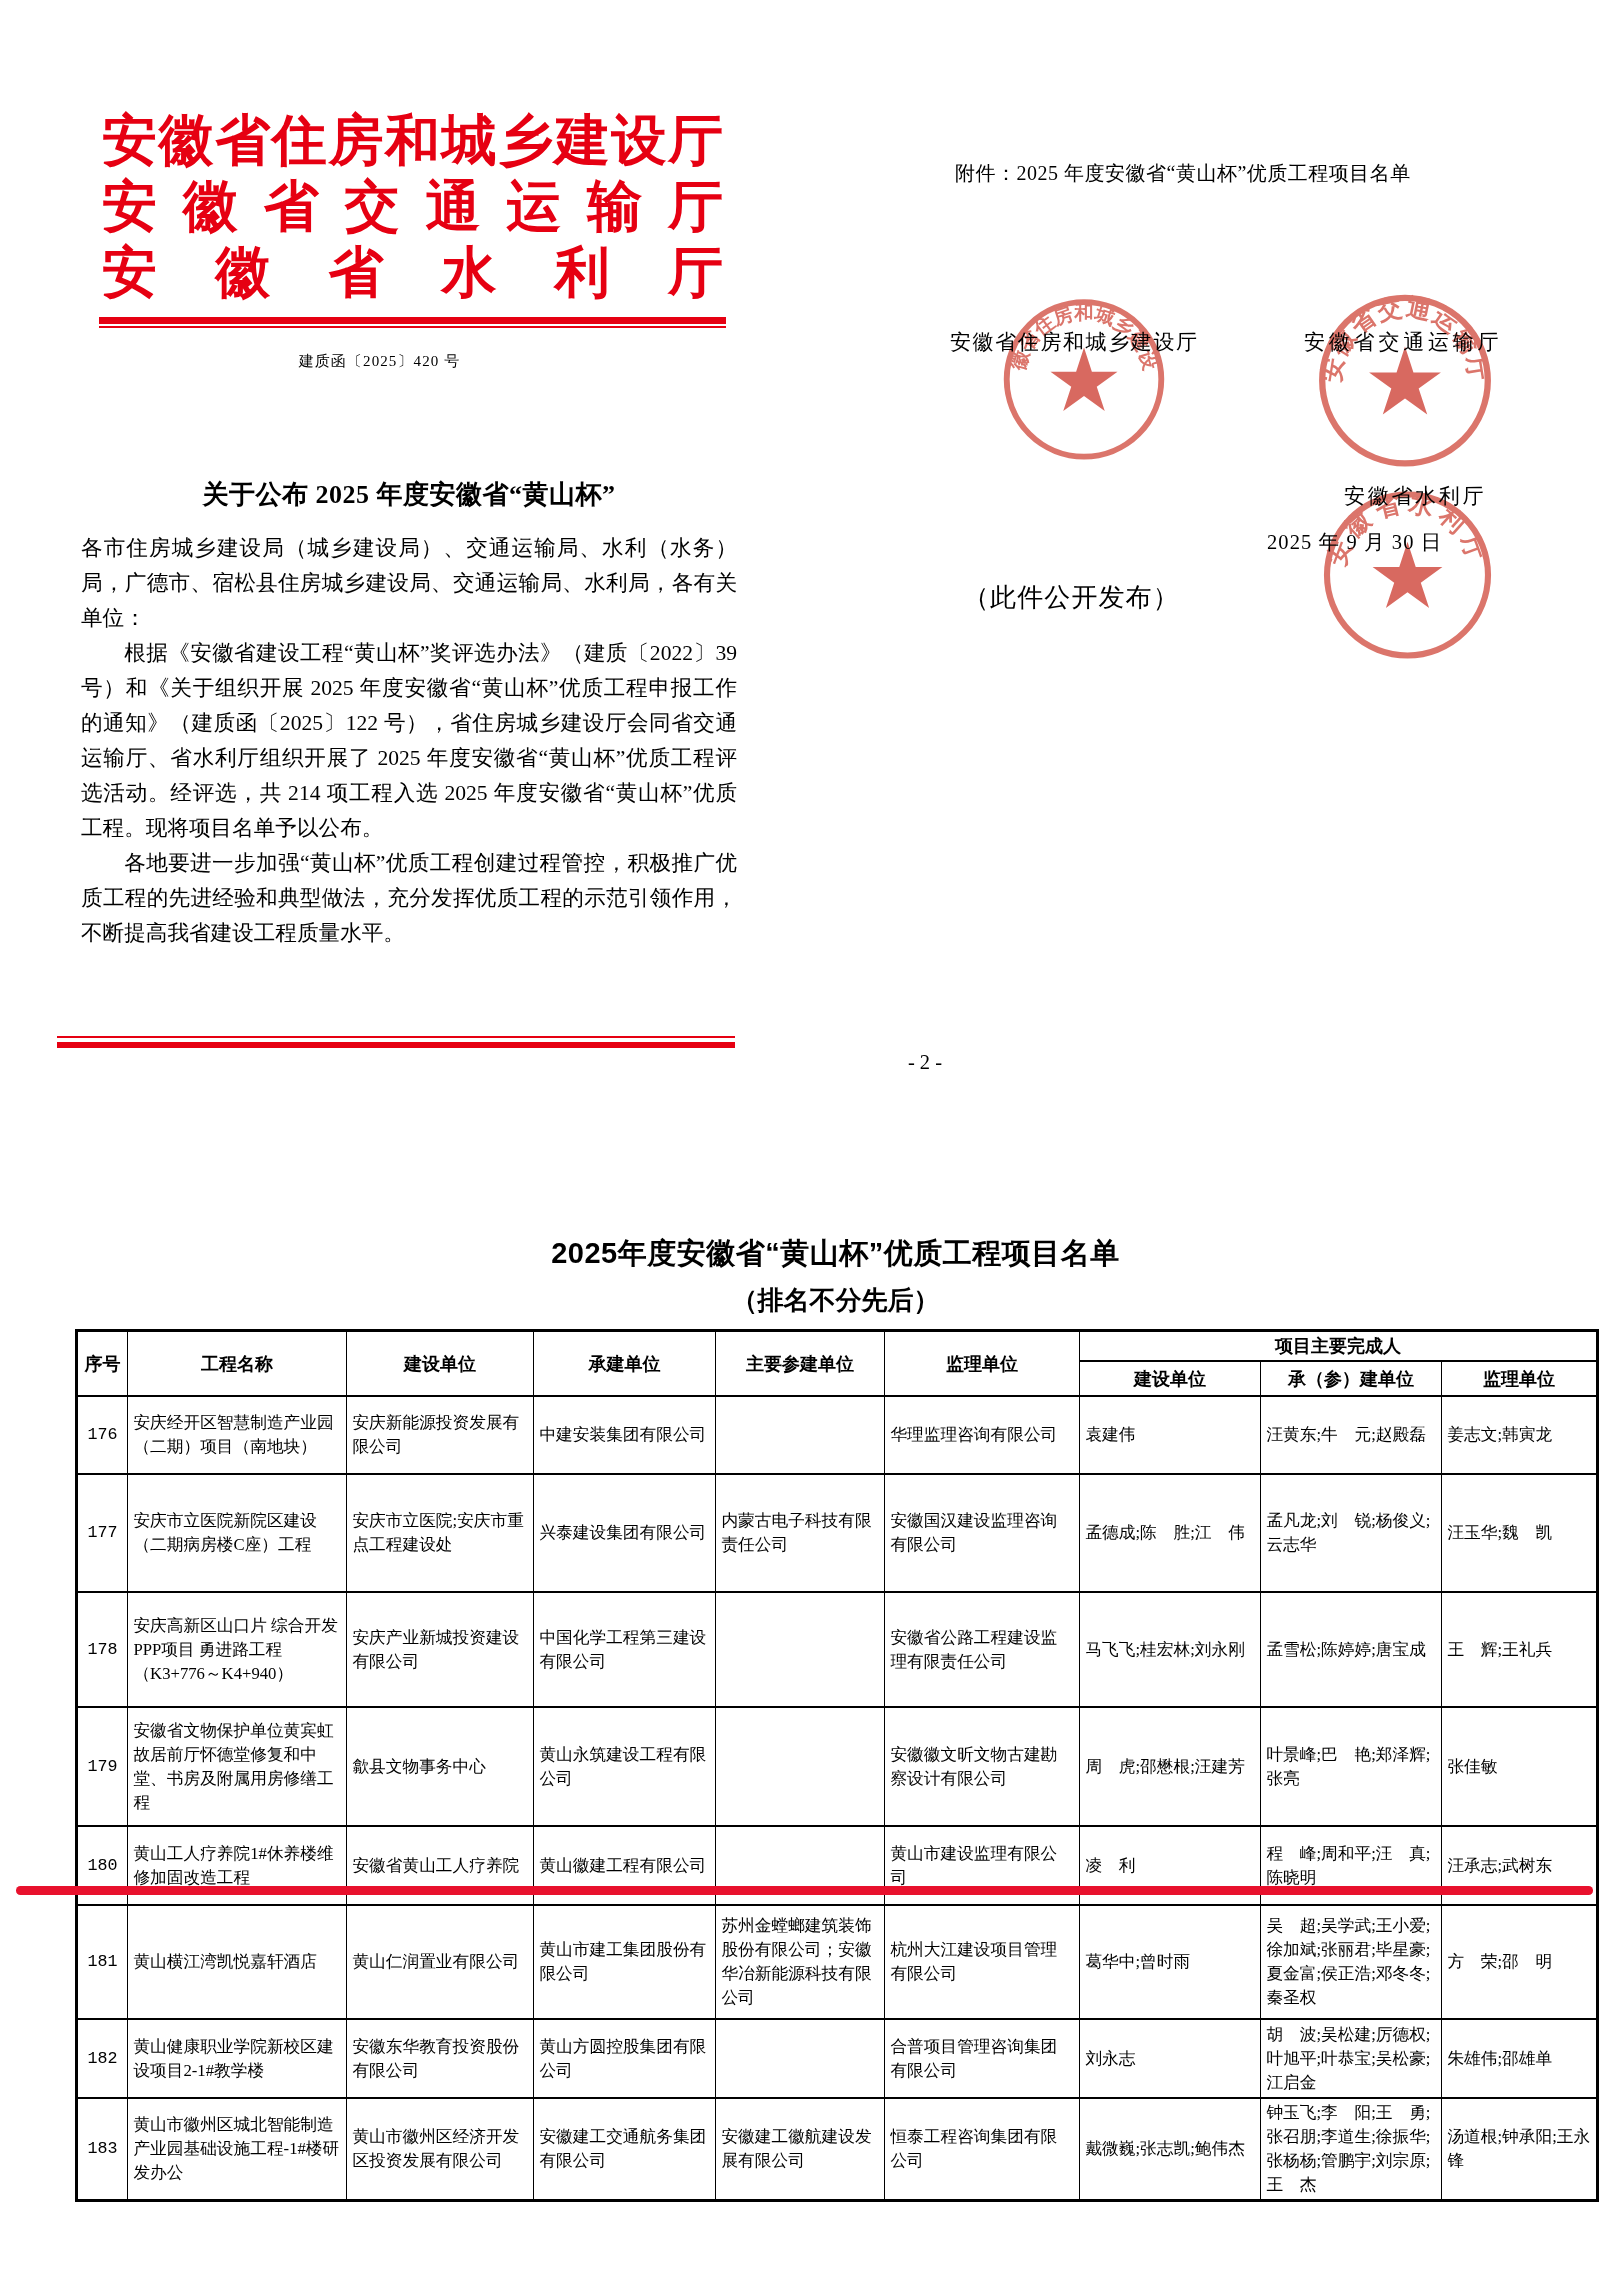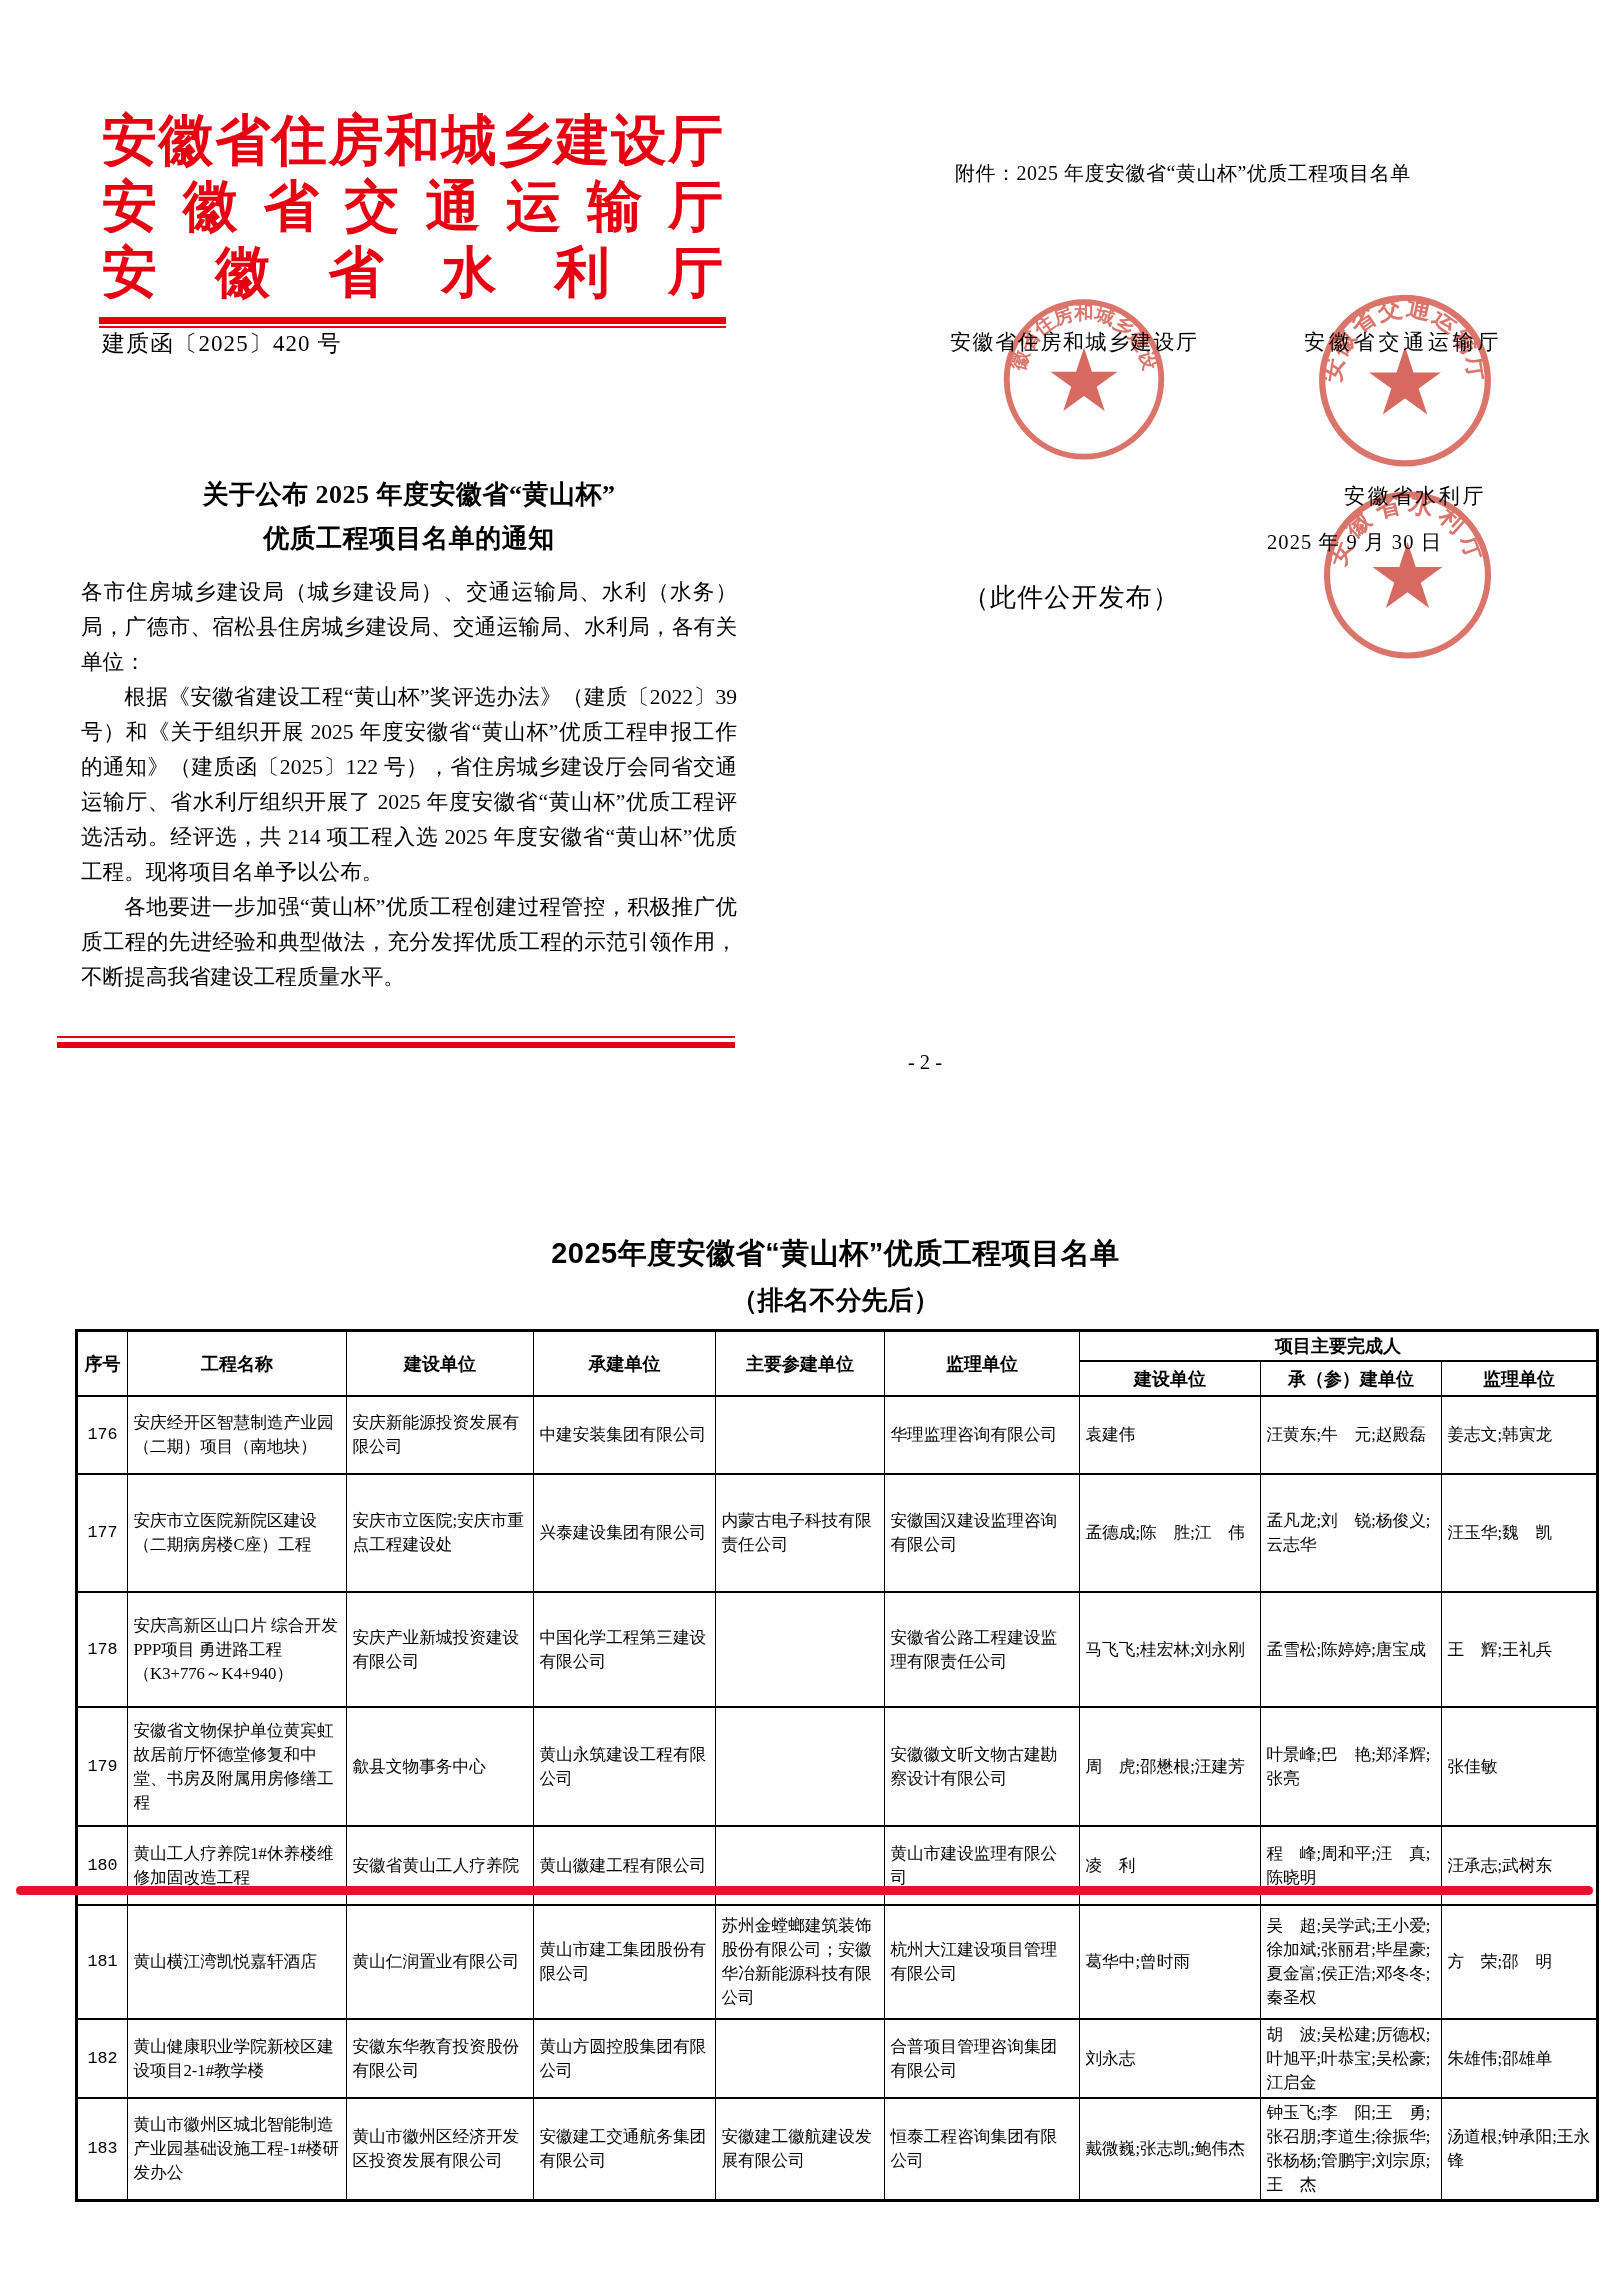--- a/index.html
+++ b/index.html
@@ -22,22 +22,22 @@
     font-weight:bold;color:var(--red);
     font-size:55px;line-height:66px;
     text-align:justify;text-align-last:justify;
     white-space:nowrap;
   }
   .red-rule{position:absolute;left:99px;top:317px;width:627px;}
   .red-rule .bar-thick{height:6.5px;background:var(--red);}
   .red-rule .bar-gap{height:2.7px;}
   .red-rule .bar-thin{height:2.2px;background:var(--red);}
   .doc-number{
-    position:absolute;left:102px;top:328px;width:555px;
-    text-align:left;font-size:23px;letter-spacing:1.1px;
+    position:absolute;left:102px;top:352px;width:555px;
+    text-align:center;font-size:15px;letter-spacing:1.1px;
   }
   
   .attachment{position:absolute;left:955px;top:160px;font-size:20px;letter-spacing:0.5px;}
   .seal{position:absolute;}
   .seal svg{display:block;width:100%;height:100%;opacity:.82;}
   .seal-1{left:1000px;top:292px;width:168px;height:168px;}
   .seal-2{left:1315px;top:287px;width:180px;height:180px;}
   .seal-3{left:1320px;top:484px;width:175px;height:175px;}
   .sig{position:absolute;font-size:21px;white-space:nowrap;}
   .sig-1{left:950px;top:328px;letter-spacing:1.6px;}
@@ -141,21 +141,20 @@
 
   <div class="sig sig-1">安徽省住房和城乡建设厅</div>
   <div class="sig sig-2">安徽省交通运输厅</div>
   <div class="sig sig-3">安徽省水利厅</div>
   <div class="sign-date">2025 年 9 月 30 日</div>
   <div class="public-note">（此件公开发布）</div>
 
   <div class="notice">
     <div class="notice-title">
       <div>关于公布 2025 年度安徽省“黄山杯”</div>
-      <div>优质工程项目名单的通知</div>
     </div>
     <div class="notice-body">
       <p>各市住房城乡建设局（城乡建设局）、交通运输局、水利（水务）局，广德市、宿松县住房城乡建设局、交通运输局、水利局，各有关单位：</p>
       <p class="indent">根据《安徽省建设工程“黄山杯”奖评选办法》（建质〔2022〕39 号）和《关于组织开展 2025 年度安徽省“黄山杯”优质工程申报工作的通知》（建质函〔2025〕122 号），省住房城乡建设厅会同省交通运输厅、省水利厅组织开展了 2025 年度安徽省“黄山杯”优质工程评选活动。经评选，共 214 项工程入选 2025 年度安徽省“黄山杯”优质工程。现将项目名单予以公布。</p>
       <p class="indent">各地要进一步加强“黄山杯”优质工程创建过程管控，积极推广优质工程的先进经验和典型做法，充分发挥优质工程的示范引领作用，不断提高我省建设工程质量水平。</p>
     </div>
   </div>
 
   <div class="footer-rule">
     <div class="fr-thin"></div>

